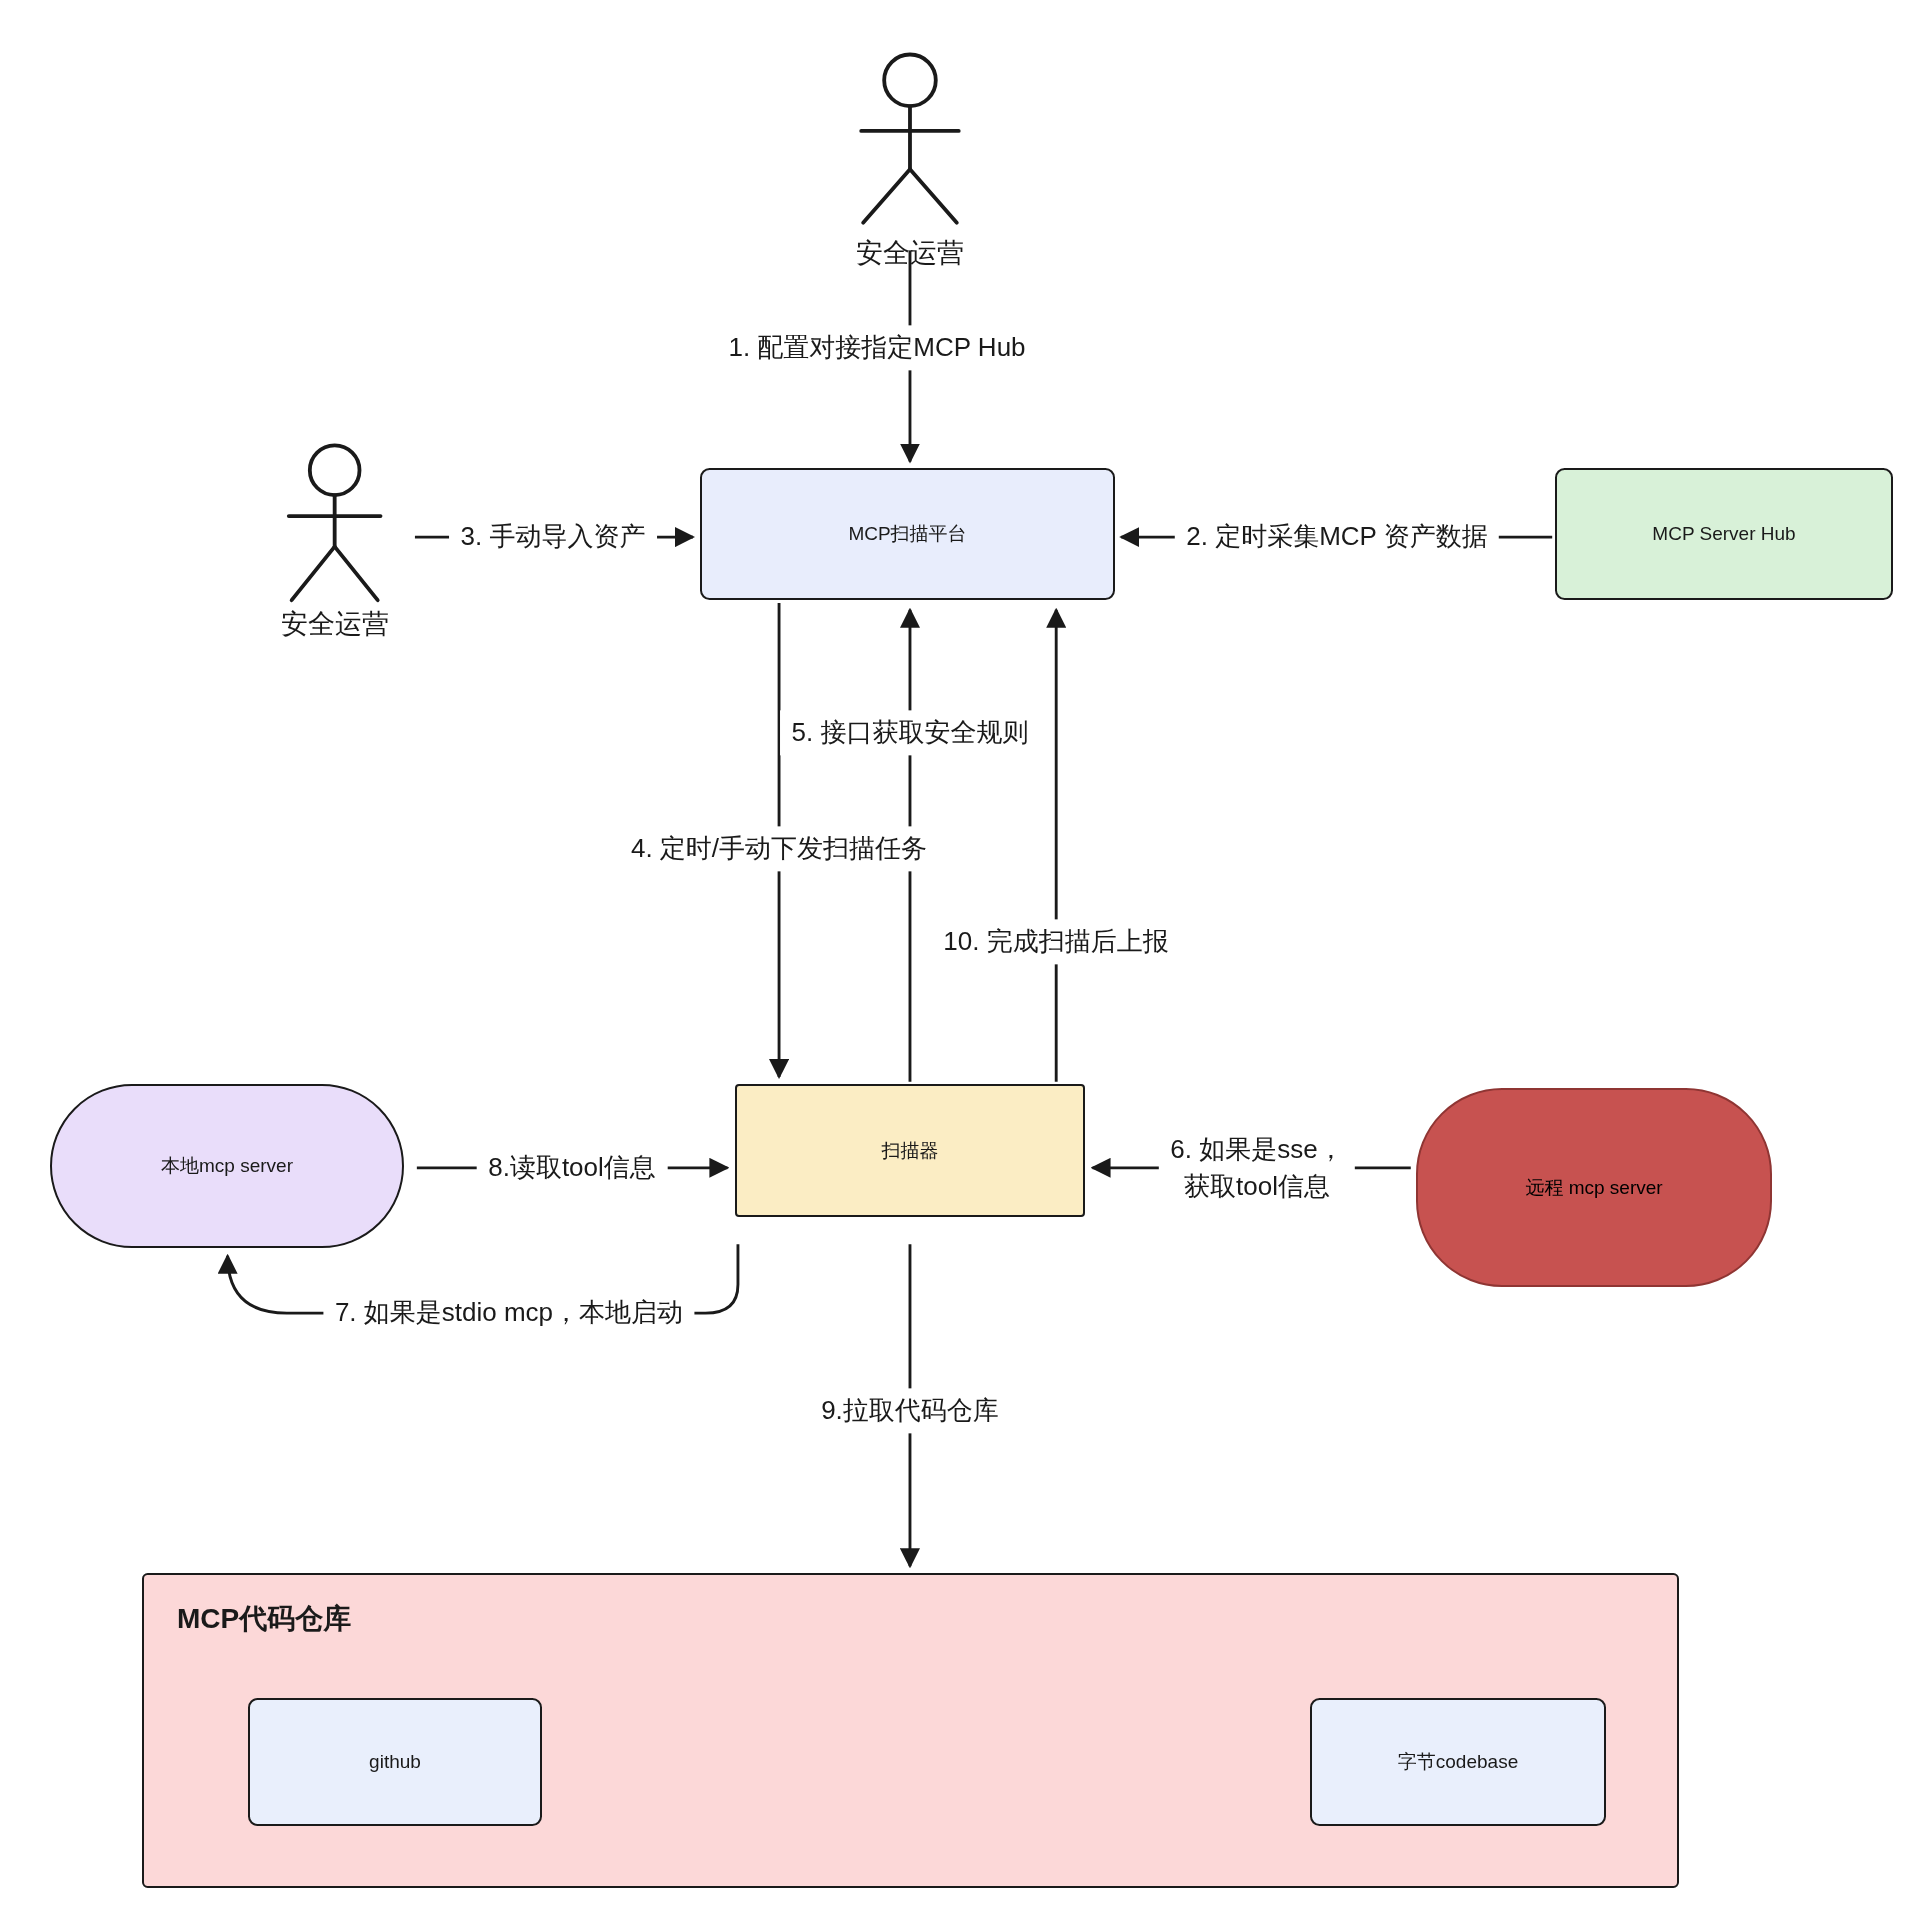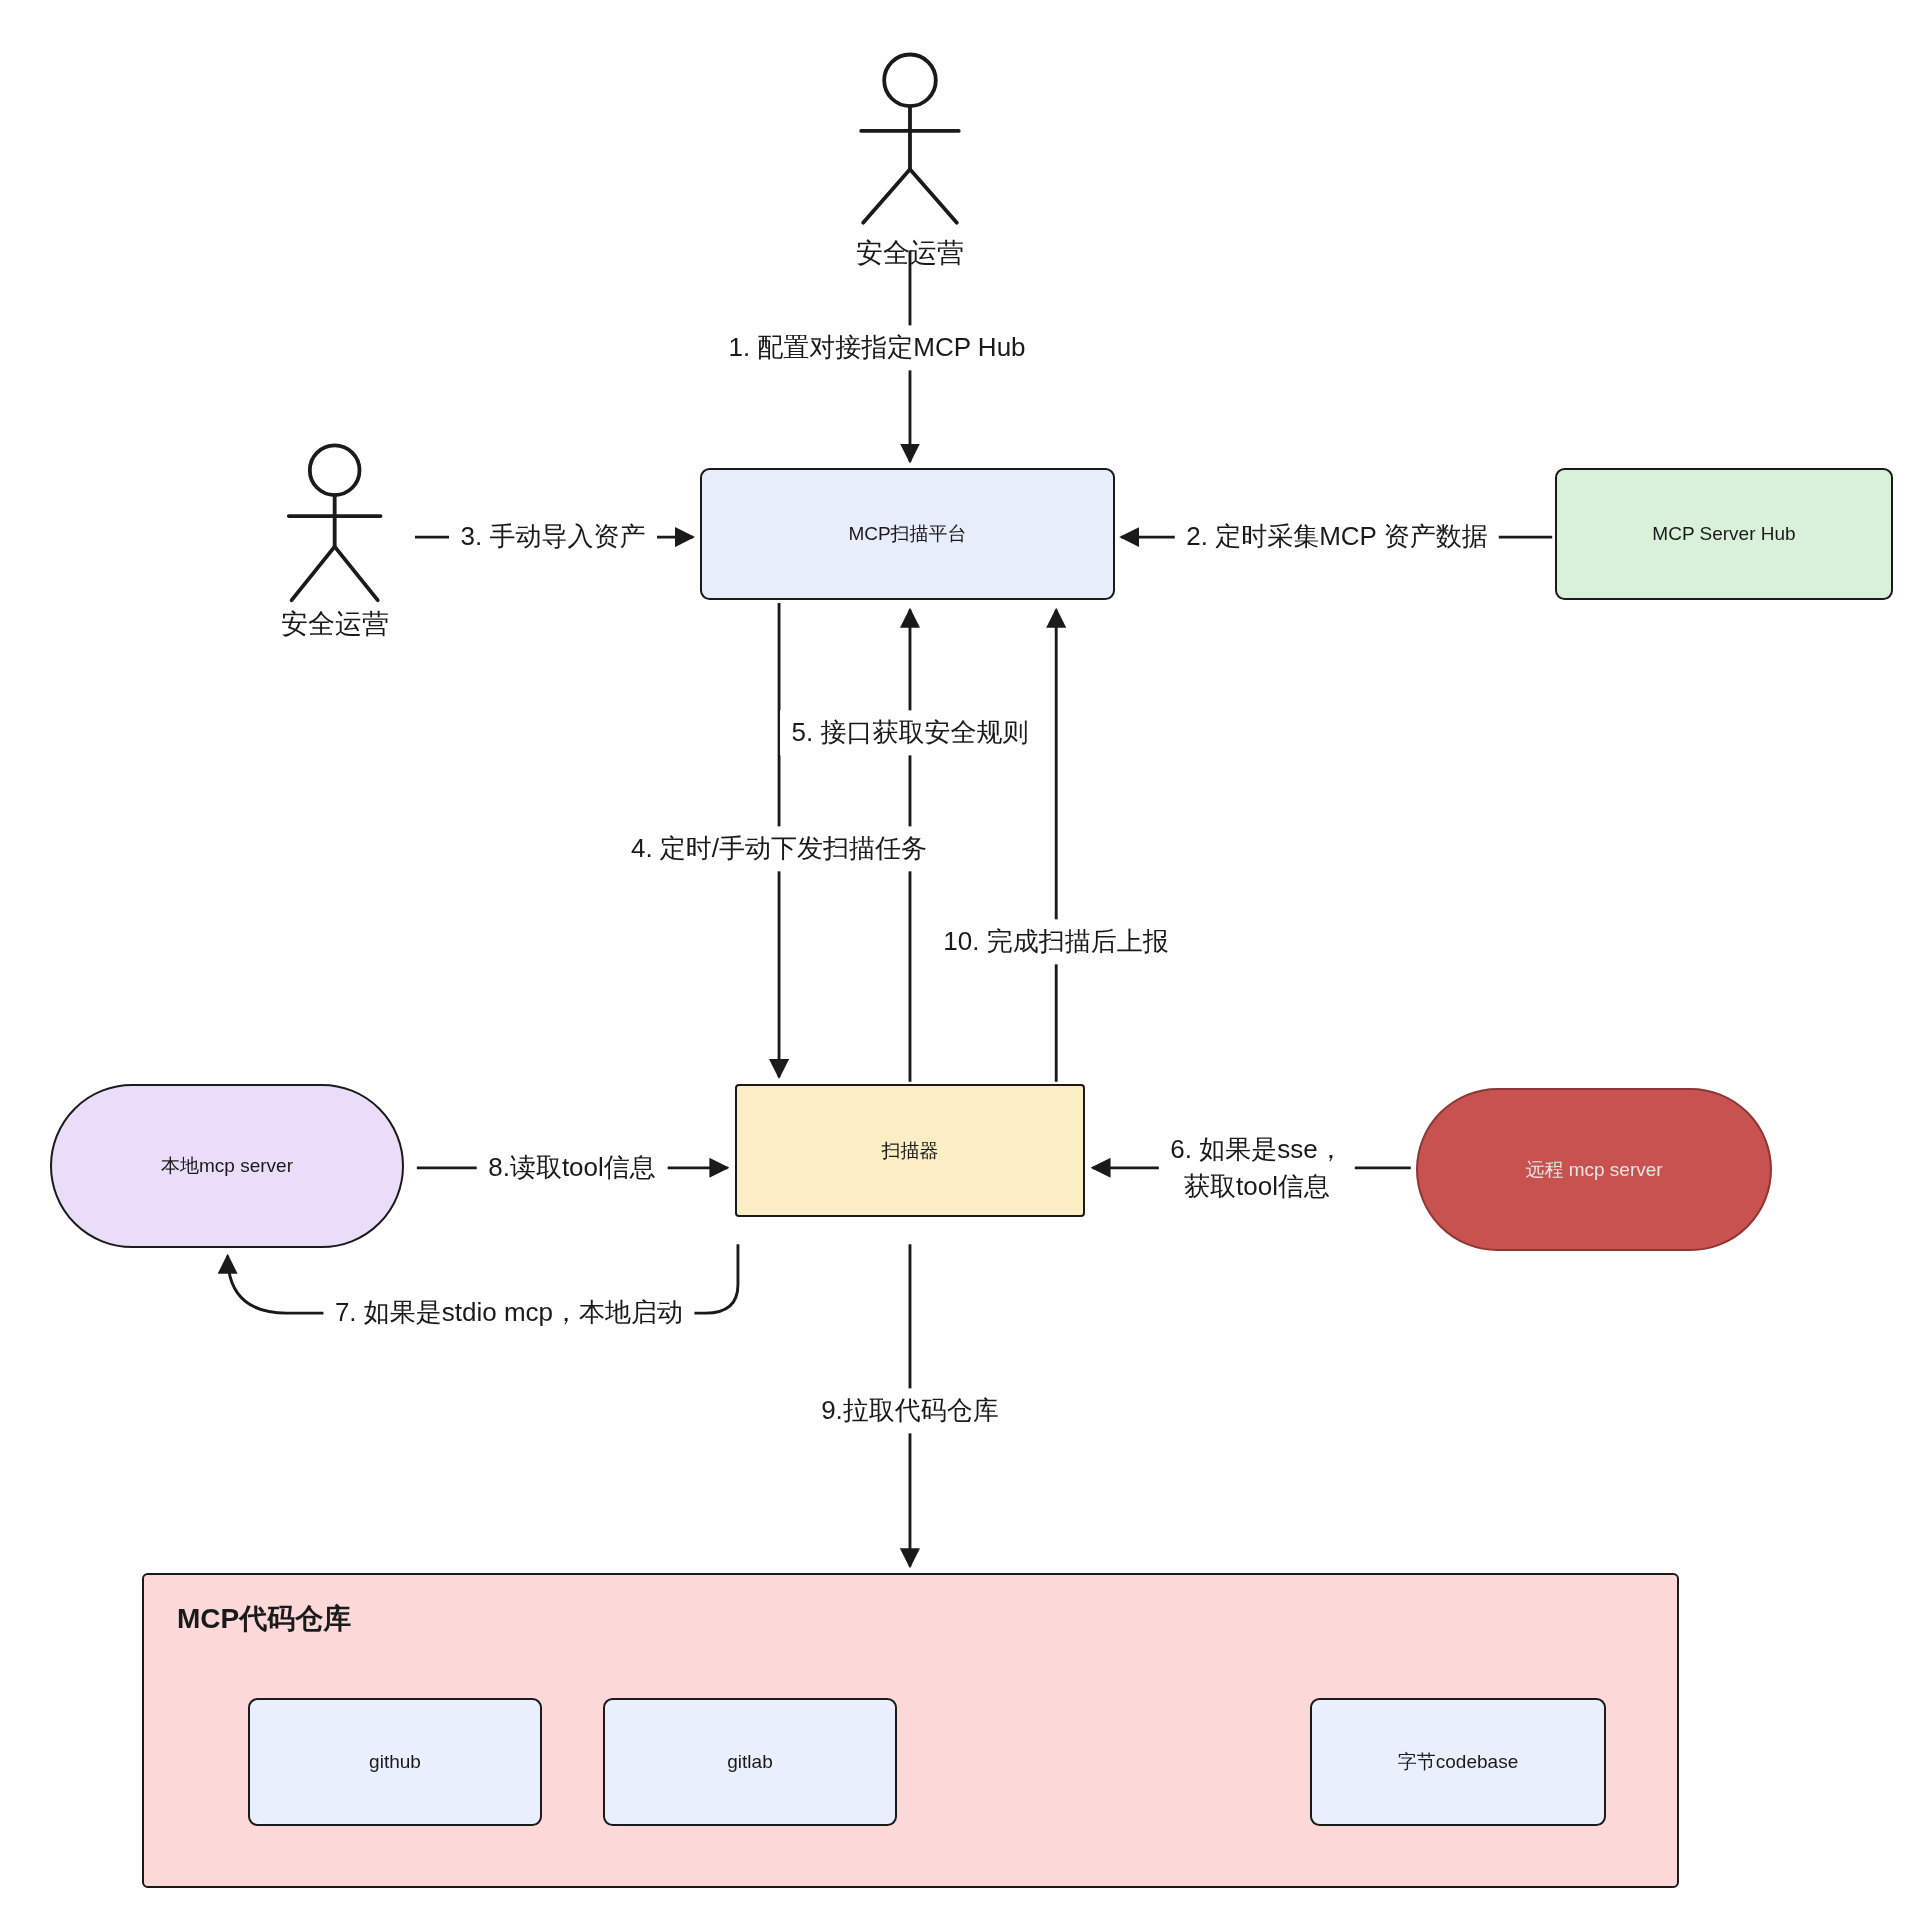--- a/index.html
+++ b/index.html
@@ -114,32 +114,29 @@
   </div>
 
   <div class="node" style="left:735px; top:1084px; width:350px; height:133px; background:#fbedc4; border-radius:4px;">
     <span>扫描器</span>
   </div>
 
   <div class="node stadium" style="left:50px; top:1084px; width:354px; height:164px; background:#e9ddfa;">
     <span>本地mcp server</span>
   </div>
 
-  <div class="node stadium" style="left:1416px; top:1088px; width:356px; height:163px; background:#c75250; border-color:#8f3533; color:#e5e5e5;">
+  <div class="node stadium" style="left:1416px; top:1088px; width:356px; height:199px; background:#c75250; border-color:#8f3533; color:#000000;">
     <span>远程 mcp server</span>
   </div>
 
   <div class="node" style="left:142px; top:1573px; width:1537px; height:315px; background:#fcd8d8; border-radius:5.7px; z-index:1;"></div>
   <div class="group-title" style="left:177px; top:1600px;">MCP代码仓库</div>
 
   <div class="node rounded" style="left:248px; top:1698px; width:294px; height:128px; background:#e9effc;">
     <span>github</span>
-  </div>
-  <div class="node rounded" style="left:603px; top:1698px; width:294px; height:128px; background:#e9effc;">
-    <span>gitlab</span>
   </div>
   <div class="node rounded" style="left:1310px; top:1698px; width:296px; height:128px; background:#e9effc;">
     <span>字节codebase</span>
   </div>
 
   <div class="edge-label" style="left:877px;  top:348px;">1. 配置对接指定MCP Hub</div>
   <div class="edge-label" style="left:1337px; top:537px;">2. 定时采集MCP 资产数据</div>
   <div class="edge-label" style="left:553px;  top:537px;">3. 手动导入资产</div>
   <div class="edge-label" style="left:779px;  top:849px;">4. 定时/手动下发扫描任务</div>
   <div class="edge-label" style="left:910px;  top:733px;">5. 接口获取安全规则</div>

